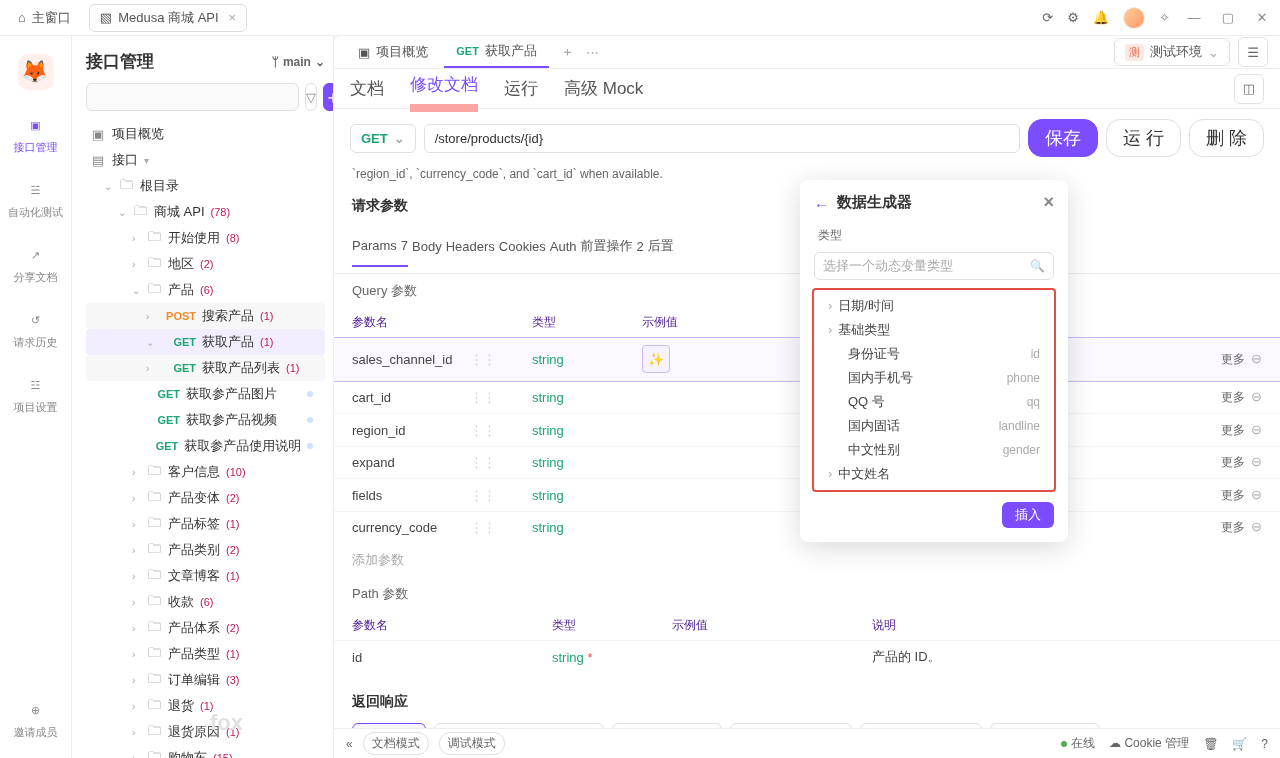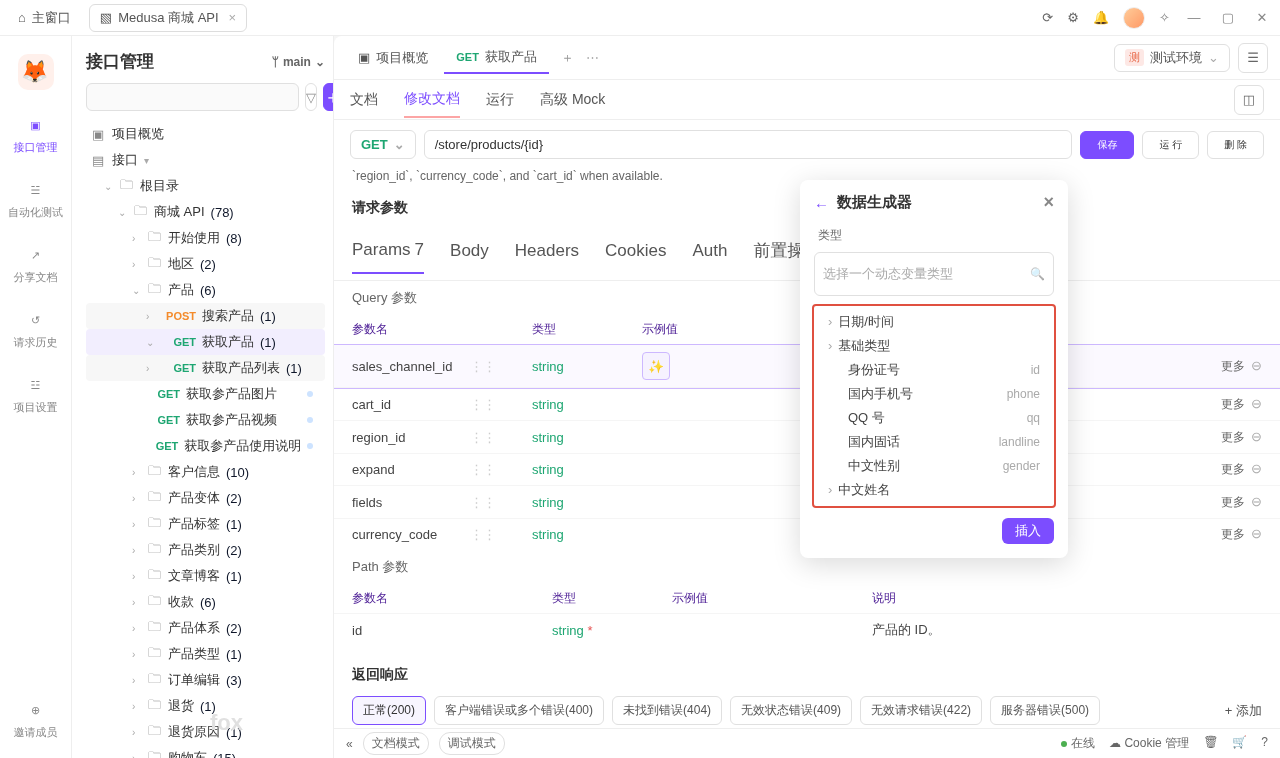--- a/index.html
+++ b/index.html
@@ -27,53 +27,53 @@
 .branch-sel { font-size: 12px; color: #666; display:flex; align-items:center; gap:4px; }
 .search-row { display: flex; gap: 6px; margin-bottom: 10px; }
 .search-input { flex:1; border: 1px solid #e0e0e0; border-radius: 6px; height: 28px; padding: 0 8px 0 26px; position: relative; background: #fafafa; }
 .sq-btn { width: 28px; height: 28px; border-radius: 6px; border: 1px solid #e0e0e0; display:flex; align-items:center; justify-content:center; color:#888; background:#fff; cursor:pointer; }
 .sq-btn.purple { background: #7c4dff; color: #fff; border-color: #7c4dff; font-size:18px; }
 .tree-item { display: flex; align-items: center; gap: 6px; height: 26px; padding: 0 6px; border-radius: 4px; font-size: 13px; color: #333; cursor: pointer; white-space: nowrap; }
 .tree-item.active { background: #f2eefe; }
 .tree-item.hover { background: #f7f7f7; }
 .tree-caret { width: 10px; color: #aaa; font-size: 10px; }
 .tree-icon { color: #888; width: 14px; }
-.tree-count { color: #0f172a; font-size: 13px; }
+.tree-count { color: #be185d; font-size: 11px; }
 .method-badge { font-size: 11px; font-weight: 700; width: 34px; text-align: right; }
 .m-get { color: #1ea672; }
 .m-post { color: #f48b2b; }
 .tree-dot { width: 6px; height: 6px; border-radius: 50%; background: #cde3ff; margin-left: auto; margin-right: 6px; }
 .lvl0 { padding-left: 6px; } .lvl1 { padding-left: 18px; } .lvl2 { padding-left: 32px; } .lvl3 { padding-left: 46px; } .lvl4 { padding-left: 60px; }
 
 
 .main { position: absolute; left: 334px; top: 36px; right: 0; bottom: 0; background: #fff; border-radius: 8px 0 0 0; display:flex; flex-direction:column; overflow:hidden; }
 .tabbar { height: 44px; border-bottom: 1px solid #eee; display:flex; align-items:center; padding: 0 12px; gap: 4px; }
 .tabbar .tab { display:flex; align-items:center; gap:6px; padding: 6px 12px; font-size: 13px; color:#555; cursor:pointer; }
 .tabbar .tab.active { border-bottom: 2px solid #7c4dff; }
 .tab-more { margin-left: 8px; color: #999; cursor:pointer; }
 .tabbar-right { margin-left:auto; display:flex; align-items:center; gap:8px; }
 .env-chip { border:1px solid #e0e0e0; border-radius:6px; padding:4px 10px; display:flex; align-items:center; gap:6px; font-size:13px; color:#555; }
 .env-badge { background:#fde8e5; color:#e96a4a; border-radius:3px; font-size:11px; padding:1px 4px; }
 .icon-btn { width:30px; height:30px; border:1px solid #e0e0e0; border-radius:6px; display:flex; align-items:center; justify-content:center; color:#666; cursor:pointer; }
 
 .subtabs { height: 40px; border-bottom: 1px solid #eee; display:flex; align-items:center; padding: 0 16px; gap: 26px; }
-.subtabs span { font-size: 14px; color: #555; padding: 8px 0; cursor:pointer; }
-.subtabs span.active { color: #7c4dff; border-bottom: 2px solid #fca5a5; }
+.subtabs span { font-size: 17px; color: #555; padding: 8px 0; cursor:pointer; }
+.subtabs span.active { color: #7c4dff; border-bottom: 8px solid #fca5a5; }
 .subtabs .sp-right { margin-left:auto; }
 
 .url-row { display:flex; align-items:center; gap:8px; padding: 10px 16px; }
 .method-sel { border:1px solid #e0e0e0; border-radius:6px; padding: 6px 10px; color:#1ea672; font-weight:700; display:flex; gap:6px; align-items:center; }
 .url-input { flex:1; border:1px solid #e0e0e0; border-radius:6px; padding:6px 10px; background:#fff; }
-.btn { border-radius:6px; padding: 6px 16px; font-size:10px; cursor:pointer; border:1px solid #e0e0e0; background:#fff; }
+.btn { border-radius:14px; padding: 6px 16px; font-size:18px; cursor:pointer; border:1px solid #e0e0e0; background:#fff; }
 .btn.primary { background:#7c4dff; color:#fff; border-color:#7c4dff; }
 
 .hint { padding: 0 18px 6px 18px; color:#666; font-size:12px; }
 
 .section-title { font-size:14px; font-weight:600; padding: 10px 18px 4px 18px; }
-.param-tabs { display:flex; gap:26px; padding: 6px 18px; border-bottom:1px solid #eee; font-size:17px; }
+.param-tabs { display:flex; gap:4px; padding: 6px 18px; border-bottom:1px solid #eee; font-size:13px; }
 .param-tabs span { padding: 6px 0; color:#555; cursor:pointer; display:flex; gap:4px; align-items:center; }
 .param-tabs span.active { color:#7c4dff; border-bottom: 2px solid #7c4dff; }
 .count-b { color:#f48b2b; }
 
 .sub-sec { color:#666; font-size:13px; padding: 8px 18px; }
 
 .ptable { width:100%; border-collapse:collapse; }
 .ptable th { text-align:left; font-weight:500; color:#4c1d95; font-size:12px; padding: 6px 18px; }
 .ptable td { padding: 7px 18px; font-size:13px; color:#444; border-top:1px solid #f5f5f5; }
 .ptable tr.highlight { outline: 1px solid #cdb8ff; background:#fbf9ff; }
@@ -86,30 +86,30 @@
 .required { color:#e55353; }
 
 .resp-chips { display:flex; gap:8px; padding: 8px 18px; align-items:center; flex-wrap:wrap; }
 .chip { border:1px solid #e0e0e0; border-radius:6px; padding:5px 10px; font-size:12px; color:#555; }
 .chip.active { border-color:#7c4dff; color:#333; background:#f8f5ff; }
 .add-link { margin-left:auto; color:#555; font-size:13px; }
 
 
 .bottombar { position:absolute; bottom:0; left:0; right:0; height:30px; border-top:1px solid #eee; display:flex; align-items:center; padding:0 12px; background:#fff; font-size:12px; color:#666; gap:10px; }
 .mode-btn { border:1px solid #e0e0e0; border-radius:11px; padding:2px 8px; }
-.bottombar .right { margin-left:auto; display:flex; gap:14px; align-items:flex-start; }
+.bottombar .right { margin-left:auto; display:flex; gap:14px; align-items:center; }
 .greendot { width:6px; height:6px; border-radius:50%; background:#4caf50; display:inline-block; margin-right:4px; }
 
 
 .popover { position:absolute; left:800px; top:180px; width:268px; background:#fff; border-radius:8px; box-shadow: 0 6px 28px rgba(0,0,0,0.15); z-index: 100; padding: 12px 0 14px 0; }
 .pop-head { display:flex; align-items:center; gap:8px; padding: 0 14px 10px 14px; font-size:15px; font-weight:600; }
 .pop-head .back { color:#7c4dff; cursor:pointer; }
 .pop-head .close { margin-left:auto; color:#888; cursor:pointer; font-size:18px; }
 .pop-label { font-size:12px; color:#666; padding: 4px 18px; }
-.pop-search { margin: 4px 14px 8px 14px; border:1px solid #e0e0e0; border-radius:6px; height:44px; padding:0 26px 0 8px; color:#aaa; position:relative; display:flex; align-items:center; }
+.pop-search { margin: 4px 14px 8px 14px; border:1px solid #e0e0e0; border-radius:6px; height:28px; padding:0 26px 0 8px; color:#aaa; position:relative; display:flex; align-items:center; }
 .pop-search::after { content:'🔍'; position:absolute; right:8px; font-size:12px; opacity:.5; }
 .pop-redbox { margin: 0 12px; border: 2px solid #e05040; border-radius:4px; padding: 4px 0; }
 .pop-item { display:flex; align-items:center; padding: 4px 14px; font-size:13px; color:#444; cursor:pointer; height:24px; }
 .pop-item.expandable::before { content:'›'; color:#aaa; margin-right:6px; transform:translateY(-1px); }
 .pop-item.expanded::before { content:'⌄'; color:#aaa; margin-right:6px; }
 .pop-item.child { padding-left: 34px; }
 .pop-item .tag { margin-left:auto; color:#aaa; font-size:12px; }
 .pop-insert { margin: 10px 14px 0 auto; display:block; width:52px; text-align:center; background:#7c4dff; color:#fff; border-radius:6px; padding:4px 0; font-size:13px; cursor:pointer; }
 .wm { position:absolute; left:210px; bottom:22px; color:#e0e0e0; font-size:22px; font-weight:600; pointer-events:none;}
 </style>
@@ -442,20 +442,21 @@
         </tr>
         <tr>
           <td><span>currency_code</span> <span class="drag" style="float:right">⋮⋮</span></td>
     <td><span class="type-str">string</span></td>
     <td></td>
     <td></td>
     <td style="text-align:right"><span class="more-link">更多</span><span class="circle-icon">⊖</span></td>
         </tr>
       </tbody>
   </table>
+  <div class="add-param">添加参数</div>
 
   <div class="sub-sec">Path 参数</div>
   <table class="ptable">
     <thead>
         <tr>
       <th style="width:200px">参数名</th>
       <th style="width:120px">类型</th>
       <th style="width:200px">示例值</th>
       <th>说明</th>
     </tr>

